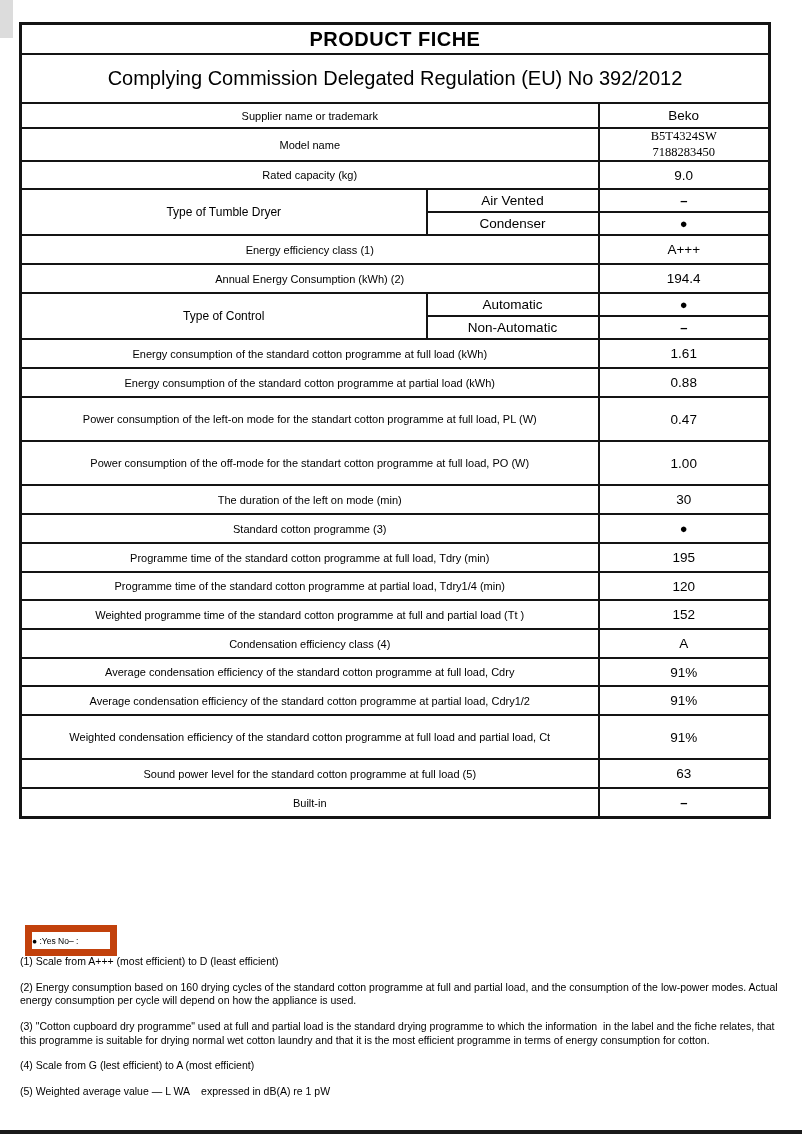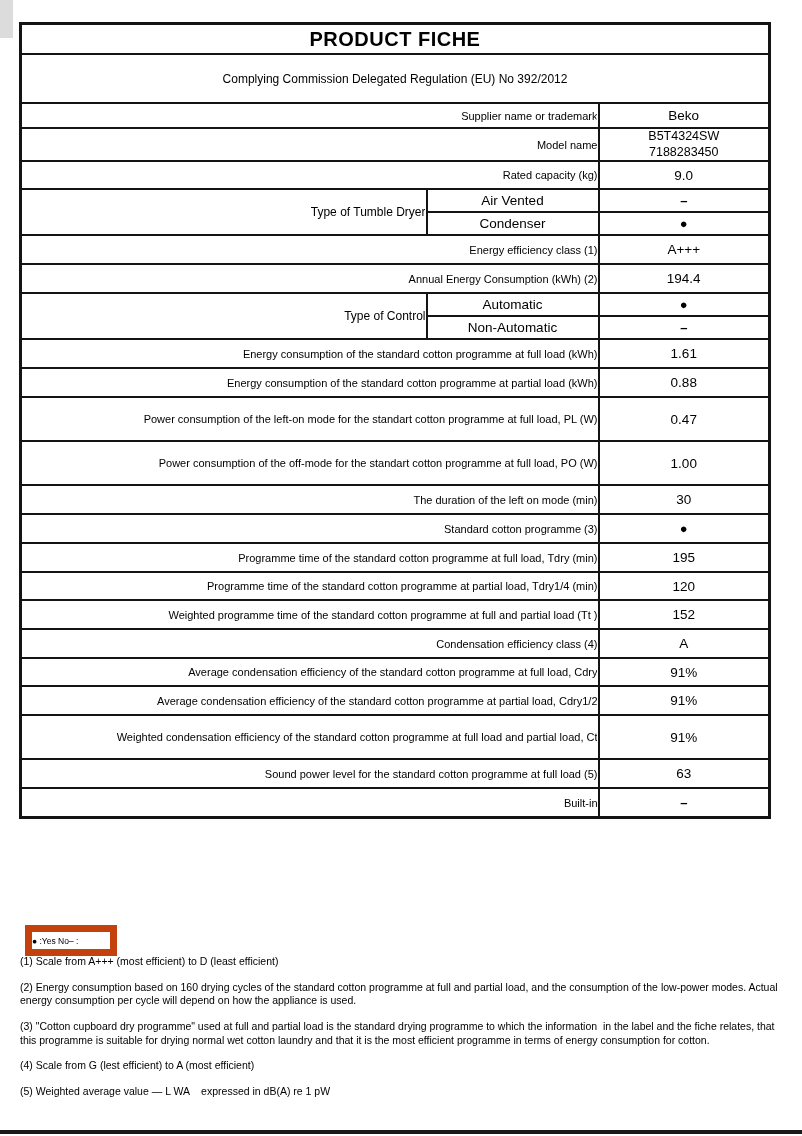--- a/index.html
+++ b/index.html
@@ -35,42 +35,42 @@
   .titlecell {
     height: 28px;
     text-align: center;
     font-size: 20px;
     font-weight: bold;
     letter-spacing: 0.5px;
   }
   .subtitlecell {
     height: 47px;
     text-align: center;
-    font-size: 12px;
+    font-size: 20px;
   }
   td.label {
     font-size: 11px;
     padding: 2px 3px 2px 5px;
-    text-align: right;
+    text-align: center;
     border-radius: 12px;
   }
   td.glabel {
     font-size: 12px;
     padding-left: 5px;
   }
   td.sub {
     font-size: 13.5px;
     text-align: center;
   }
   td.value {
     font-size: 13.5px;
     text-align: center;
     border-radius: 9px;
   }
-  td.value .line { display: block; line-height: 1.25; }
+  td.value .line { display: block; line-height: 1.25; font-family: Liberation Serif, serif; }
   td.value.modelcell { font-size: 12.5px; }
   td.sym { font-weight: bold; font-size: 13px; }
   tr.h27 td { height: 23px; }
   tr.h30 td { height: 26px; }
   tr.h31 td { height: 27px; }
   tr.h34 td { height: 30px; }
   tr.h25 td { height: 21px; }
   tr.h46 td { height: 42px; }
 
   .legend-box {

